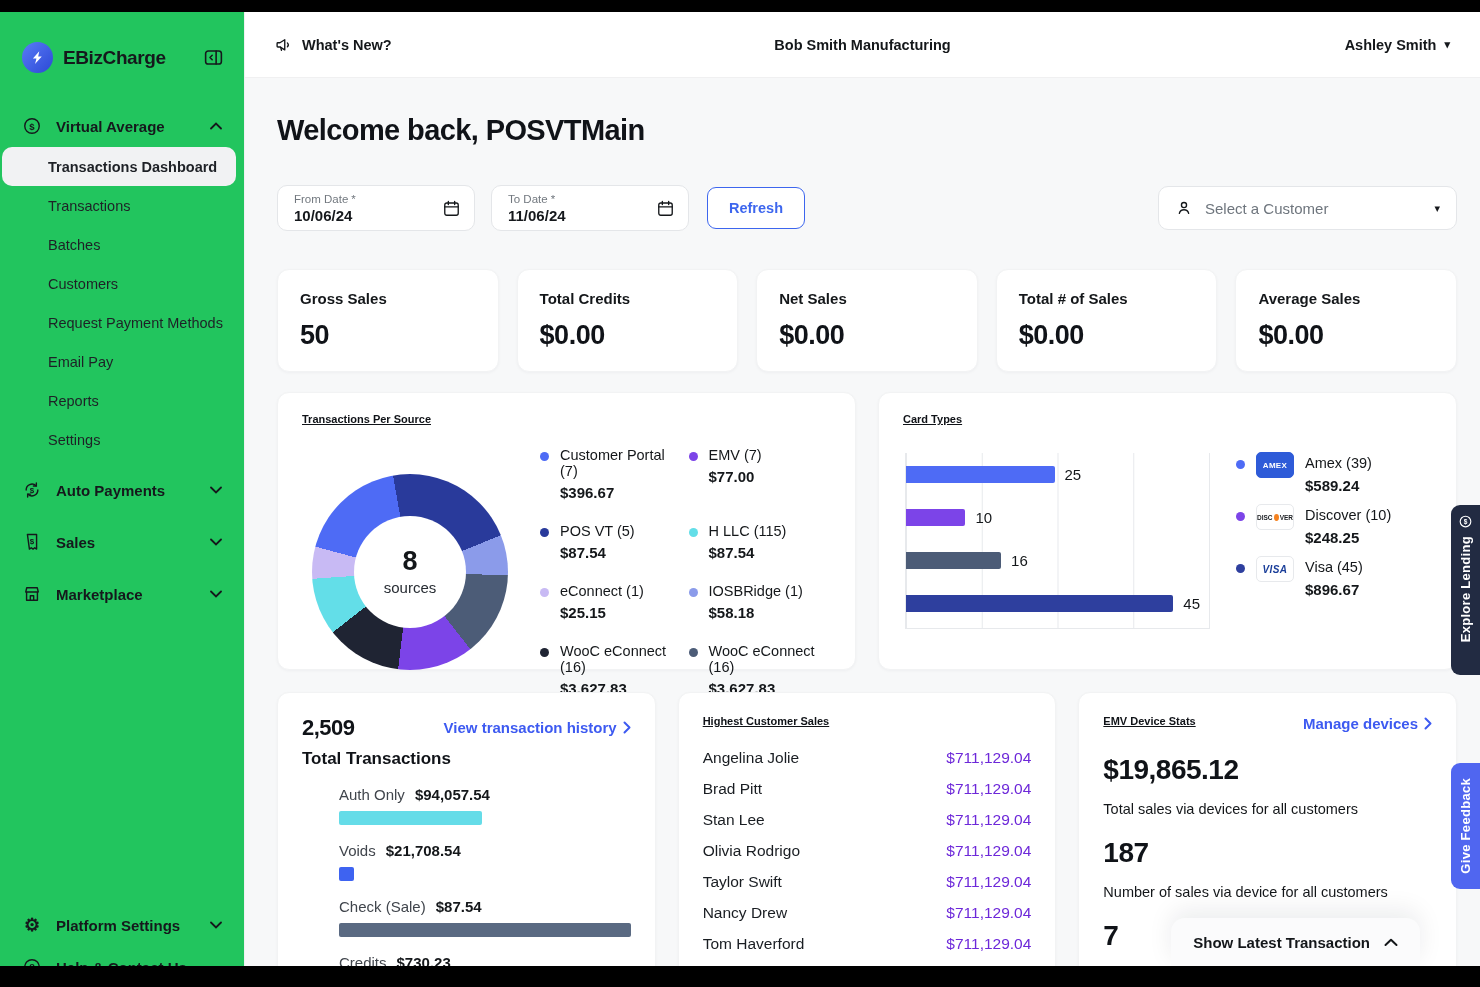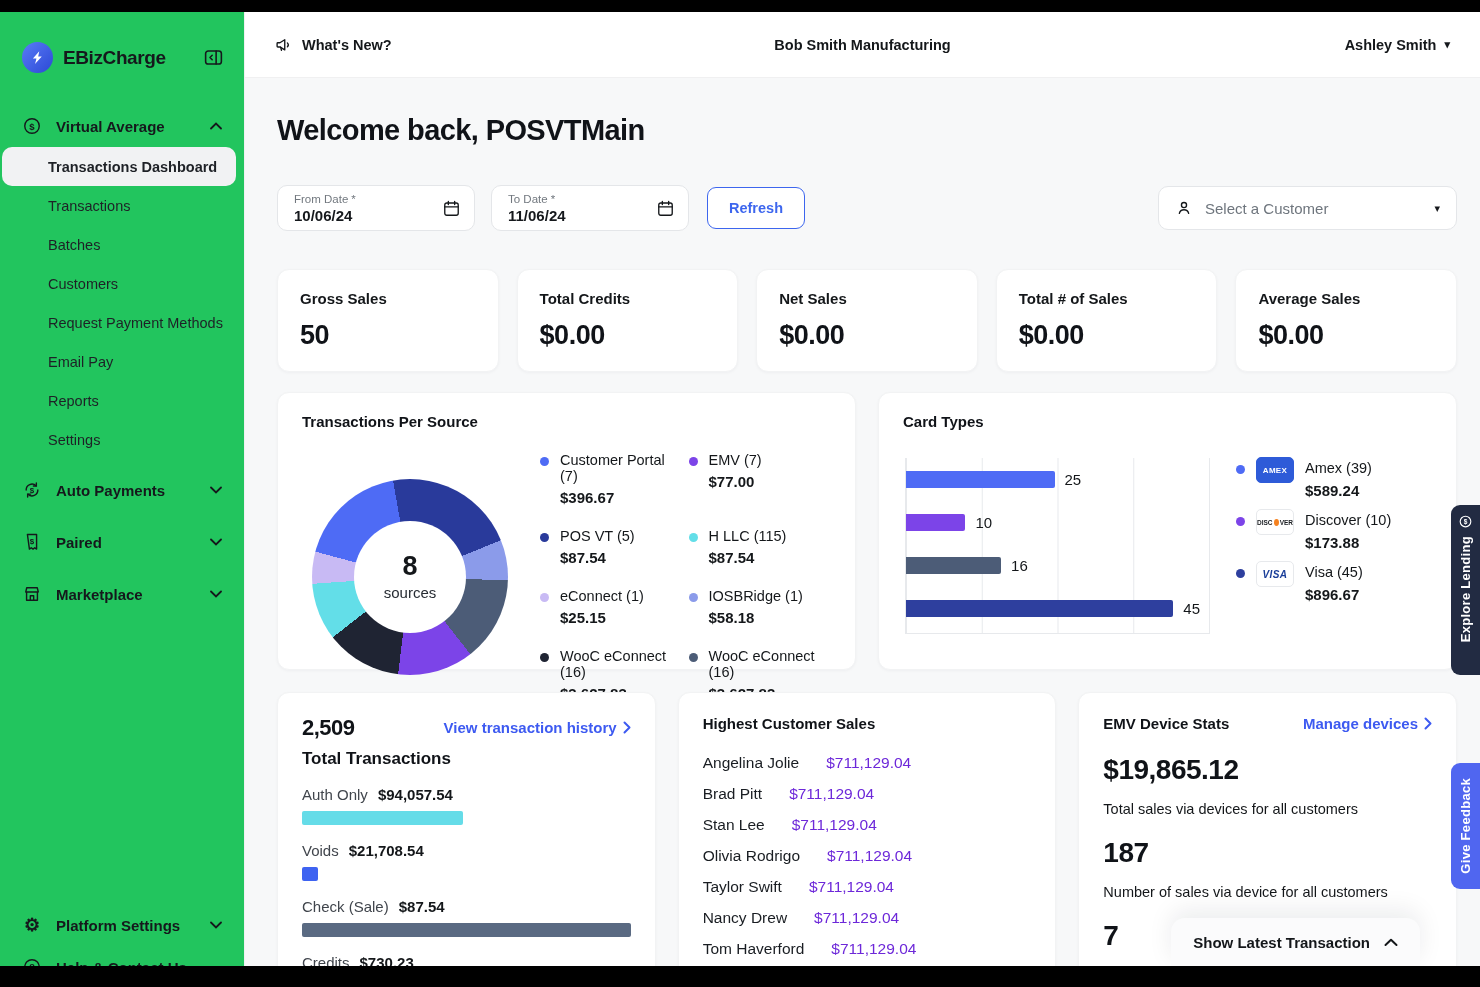--- a/index.html
+++ b/index.html
@@ -45,21 +45,21 @@
   .cs-text{font-size:15px;color:#6E757D;}
   .customer-select .tri-down{margin-left:auto;}
 
   .stats-row{margin-top:38px;display:flex;gap:18px;}
   .stat-card{flex:1;background:#fff;border:1px solid #F2F3F4;border-radius:12px;padding:20px 22px;box-shadow:0 1px 3px rgba(16,24,40,.04);}
   .stat-label{font-size:15px;font-weight:700;color:#14171A;}
   .stat-value{font-size:27px;font-weight:800;color:#101318;margin-top:13px;letter-spacing:-0.5px;}
 
   .charts-row{margin-top:20px;display:flex;gap:22px;}
   .chart-card{flex:1;height:278px;background:#fff;border:1px solid #F2F3F4;border-radius:12px;padding:20px 24px;box-shadow:0 1px 3px rgba(16,24,40,.04);}
-  .card-title{font-size:15px;font-weight:700;color:#101318;}
+  .card-title{font-size:11px;font-weight:700;color:#101318;text-decoration:underline;}
 
   .tps-body{display:flex;align-items:center;margin-top:22px;}
   .donut-wrap{width:196px;height:196px;margin-left:10px;position:relative;flex-shrink:0;}
   .donut{width:100%;height:100%;border-radius:50%;position:relative;}
   .donut::after{content:"";position:absolute;inset:42px;background:#fff;border-radius:50%;}
   .donut-center{position:absolute;inset:0;display:flex;flex-direction:column;align-items:center;justify-content:center;z-index:2;}
   .dc-value{font-size:27px;font-weight:700;color:#14171A;line-height:1;}
   .dc-label{font-size:15px;color:#272C33;margin-top:4px;}
   .tps-legend{flex:1;margin-left:32px;display:grid;grid-template-columns:1fr 1fr;row-gap:22px;column-gap:6px;}
   .legend-item{display:flex;gap:11px;align-items:flex-start;}
@@ -83,28 +83,28 @@
   .badge-visa{color:#1A3E99;font-style:italic;font-weight:800;font-size:10px;letter-spacing:.4px;}
   .ctl-name{font-size:14.5px;color:#14171A;}
   .ctl-amount{font-size:15px;font-weight:700;color:#14171A;margin-top:6px;}
 
   .bottom-row{margin-top:22px;display:flex;gap:22px;}
   .b-card{flex:1;height:320px;background:#fff;border:1px solid #F2F3F4;border-radius:12px;padding:22px 24px;box-shadow:0 1px 3px rgba(16,24,40,.04);}
   .tt-head{display:flex;align-items:flex-start;justify-content:space-between;}
   .tt-count{font-size:22px;font-weight:700;color:#101318;letter-spacing:-0.5px;}
   .link{font-size:15px;font-weight:600;color:#3D5AF1;display:flex;align-items:center;gap:6px;cursor:pointer;margin-top:4px;}
   .tt-title{font-size:17px;font-weight:700;color:#101318;margin-top:8px;}
-  .tt-section{margin-top:17px;}
+  .tt-section{margin-top:17px;margin-left:37px;}
   .tt-lr{display:flex;align-items:baseline;gap:10px;}
   .tt-cat{font-size:15px;color:#40454C;}
   .tt-amt{font-size:15px;font-weight:700;color:#14171A;}
   .tt-bar{height:14px;border-radius:2px;margin-top:8px;}
 
   .cust-rows{margin-top:22px;display:flex;flex-direction:column;gap:13px;}
-  .cust-row{display:flex;align-items:center;gap:27px;}
+  .cust-row{display:flex;justify-content:space-between;align-items:center;gap:27px;}
   .cust-name{font-size:15.5px;color:#191D22;}
   .cust-amt{font-size:15.5px;color:#6d28d9;}
 
   .emv-head{display:flex;align-items:flex-start;justify-content:space-between;}
   .emv-val{font-size:28px;font-weight:800;color:#101318;letter-spacing:-0.5px;}
   .emv-cap{font-size:14.5px;font-weight:400;color:#14171A;margin-top:15px;}
   .mt24{margin-top:22px;}.mt20{margin-top:20px;}
 
   .show-latest{position:absolute;right:60px;bottom:0;height:48px;padding:0 22px;background:#FBFBFC;border-radius:14px 14px 0 0;box-shadow:0 -8px 24px rgba(16,24,40,.08);display:flex;align-items:center;gap:14px;font-size:15px;font-weight:700;color:#14171A;cursor:pointer;}
 
@@ -172,21 +172,21 @@
             <svg width="12" height="8" viewBox="0 0 12 8" fill="none" stroke="#15181C" stroke-width="1.8" stroke-linecap="round">
               <path d="M1 1.5 6 6.5l5-5"></path>
             </svg>
           </span>
       </div>
       <div class="nav-section group">
         <svg width="20" height="20" viewBox="0 0 24 24" fill="none" stroke="#15181C" stroke-width="1.7" stroke-linejoin="round">
             <path d="M6.5 3h11v17.5l-2.2-1.6-2.1 1.6-2.1-1.6-2.2 1.6z"></path>
             <text x="12" y="14.8" text-anchor="middle" font-size="9.5" font-weight="700" fill="#15181C" stroke="none" font-family="Liberation Sans, sans-serif">$</text>
           </svg>
-        <span>Paired</span>
+        <span>Sales</span>
         <span class="chev">
             <svg width="12" height="8" viewBox="0 0 12 8" fill="none" stroke="#15181C" stroke-width="1.8" stroke-linecap="round">
               <path d="M1 1.5 6 6.5l5-5"></path>
             </svg>
           </span>
       </div>
       <div class="nav-section group">
         <svg width="20" height="20" viewBox="0 0 24 24" fill="none" stroke="#15181C" stroke-width="1.7" stroke-linejoin="round">
             <path d="M4.5 9.5 5.7 4.5h12.6l1.2 5z"></path>
             <path d="M5.5 9.5v10h13v-10"></path>
@@ -402,21 +402,21 @@
               </div>
               <div class="ctl-item">
                 <span class="dot" style="background-color: rgb(124, 68, 232);"></span>
                 <span class="badge badge-discover">
                     <span>DISC</span>
                     <span class="disc-dot"></span>
                     <span>VER</span>
                   </span>
                 <div>
                     <div class="ctl-name">Discover (10)</div>
-                    <div class="ctl-amount">$173.88</div>
+                    <div class="ctl-amount">$248.25</div>
                   </div>
               </div>
               <div class="ctl-item">
                 <span class="dot" style="background-color: rgb(46, 63, 158);"></span>
                 <span class="badge badge-visa">VISA</span>
                 <div>
                     <div class="ctl-name">Visa (45)</div>
                     <div class="ctl-amount">$896.67</div>
                   </div>
               </div>

